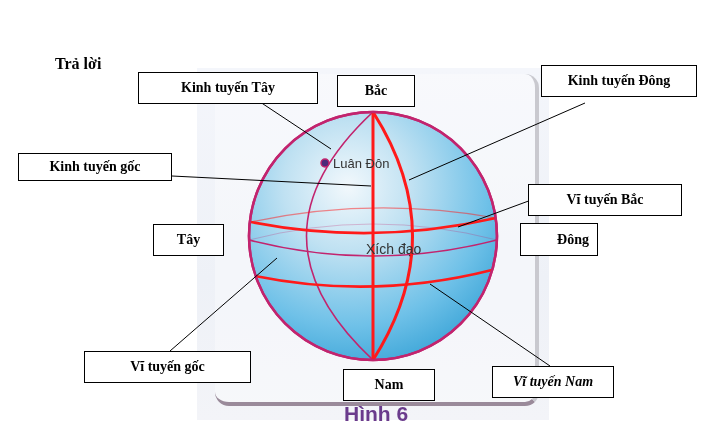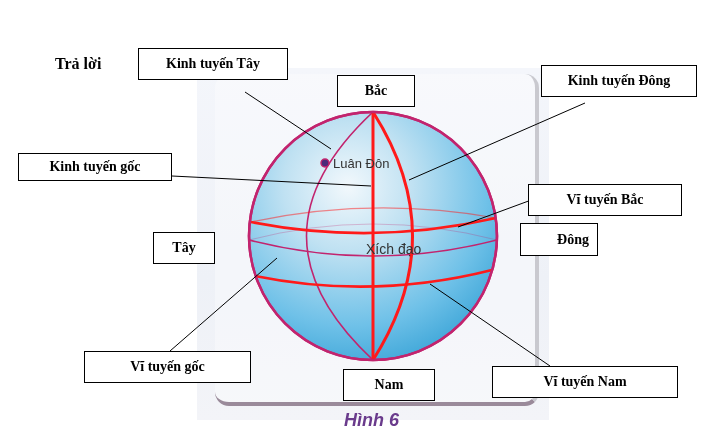--- a/index.html
+++ b/index.html
@@ -5,21 +5,21 @@
     html, body { margin: 0; padding: 0; background: #ffffff; }
     body { width: 711px; height: 438px; position: relative; overflow: hidden;
            font-family: "Liberation Serif", "DejaVu Serif", serif; }
     .heading { position: absolute; left: 55px; top: 33px; font-size: 16px; font-weight: bold; color: #000; margin-top: 22px; }
     .photo { position: absolute; left: 197px; top: 68px; width: 352px; height: 352px;
              background: linear-gradient(180deg, #f4f6fb 0%, #eef1f7 60%, #f3f4f8 100%); }
     .photo-card { position: absolute; left: 18px; top: 6px; width: 320px; height: 328px;
                   border-radius: 14px; border-right: 4px solid #c9c9cf; border-bottom: 4px solid #9a8a9a;
                   background: rgba(255,255,255,0.35); }
     .fig-caption { position: absolute; left: 147px; top: 334px; font-family: "Liberation Sans", sans-serif;
-                   font-style: italic; font-weight: bold; font-size: 18px; color: #6a3b8c; margin-top: 8px; }
+                   font-weight: bold; font-size: 21px; color: #6a3b8c; }
     svg.overlay { position: absolute; left: 0; top: 0; }
     .lbl { position: absolute; background: #fff; border: 1.3px solid #000; box-sizing: border-box;
            display: flex; align-items: center; justify-content: center;
            font-size: 14px; font-weight: bold; color: #000; white-space: nowrap; }
     .globe-text { font-family: "Liberation Sans", sans-serif; fill: #333; }
   </style>
 </head>
 <body>
 
 <div class="heading">Trả lời</div>
@@ -69,22 +69,22 @@
   <g stroke="#000" stroke-width="1">
     <line x1="245" y1="92" x2="331" y2="149"></line>
     <line x1="172" y1="176" x2="371" y2="186"></line>
     <line x1="585" y1="103" x2="409" y2="180"></line>
     <line x1="553" y1="192" x2="458" y2="227"></line>
     <line x1="170" y1="351" x2="277" y2="258"></line>
     <line x1="550" y1="366" x2="430" y2="284"></line>
   </g>
 </svg>
 
-<div class="lbl" style="left:138px;top:48px;width:150px;height:32px;text-align:center;">Kinh tuyến Tây</div>
+<div class="lbl" style="left:138px;top:72px;width:180px;height:32px;text-align:center;">Kinh tuyến Tây</div>
 <div class="lbl" style="left:18px;top:153px;width:154px;height:28px;">Kinh tuyến gốc</div>
 <div class="lbl" style="left:337px;top:75px;width:78px;height:32px;">Bắc</div>
 <div class="lbl" style="left:541px;top:65px;width:156px;height:32px;">Kinh tuyến Đông</div>
 <div class="lbl" style="left:528px;top:161px;width:154px;height:32px;margin-top:23px;">Vĩ tuyến Bắc</div>
-<div class="lbl" style="left:153px;top:232px;width:62px;height:32px;">Tây</div>
+<div class="lbl" style="left:153px;top:224px;width:71px;height:32px;">Tây</div>
 <div class="lbl" style="left:520px;top:223px;width:78px;height:33px;padding-left:28px;">Đông</div>
 <div class="lbl" style="left:84px;top:351px;width:167px;height:32px;">Vĩ tuyến gốc</div>
 <div class="lbl" style="left:343px;top:369px;width:92px;height:32px;">Nam</div>
-<div class="lbl" style="left:492px;top:366px;width:186px;height:32px;">Vĩ tuyến Nam</div>
+<div class="lbl" style="left:492px;top:366px;width:122px;height:32px;font-style:italic;">Vĩ tuyến Nam</div>
 
 </body></html>

